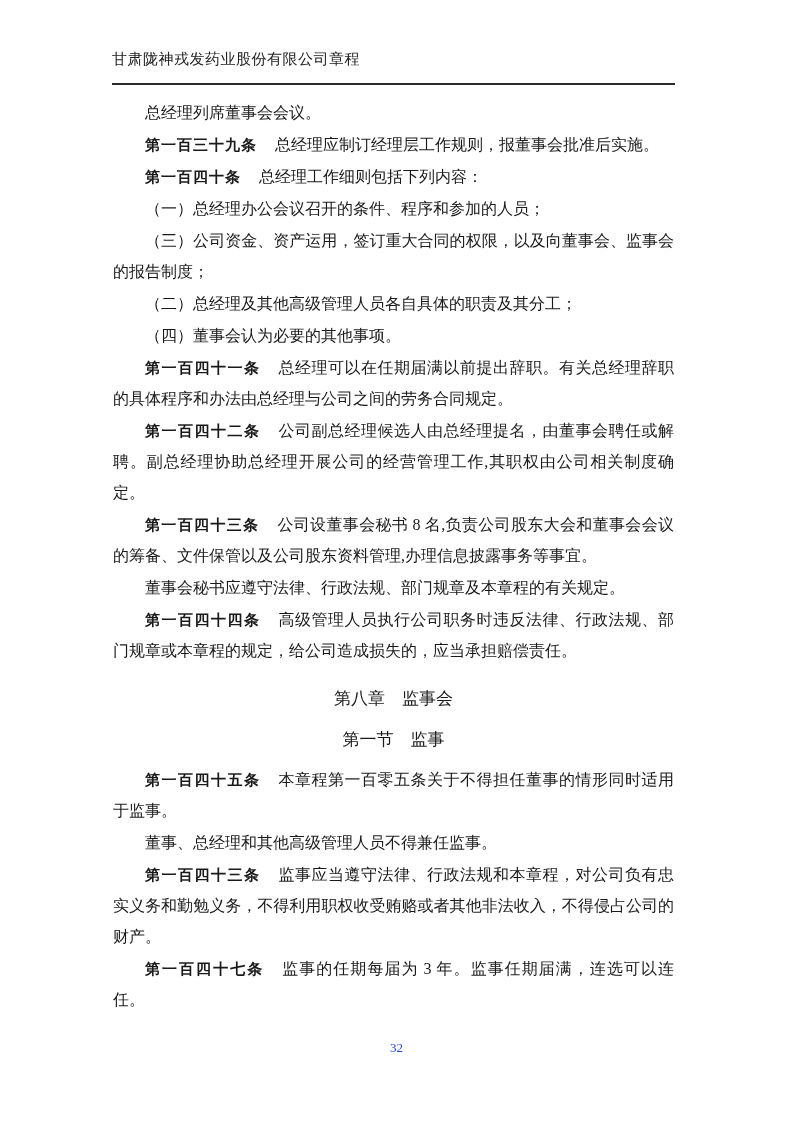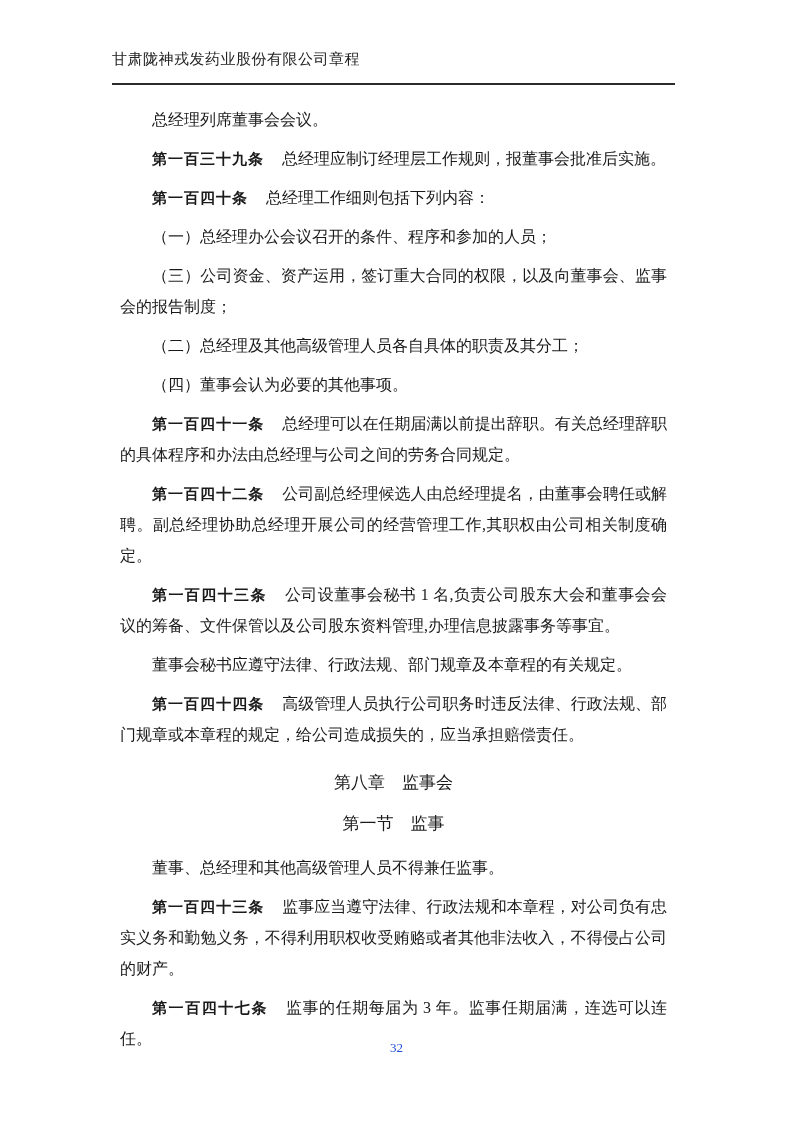--- a/index.html
+++ b/index.html
@@ -26,21 +26,21 @@
   .content {
     position: absolute;
     left: 112px;
     top: 96px;
     width: 563px;
     font-size: 16px;
     line-height: 31px;
     text-align: justify;
     color: #1a1a1a;
   }
-  .para { margin: 8px; text-indent: 32px; }
+  .para { margin: 1px; text-indent: 32px; }
   .lead {
     font-family: "Liberation Sans", "DejaVu Sans", sans-serif;
     font-weight: 700;
     font-size: 15px;
     letter-spacing: 1px;
     margin-right: 18px;
   }
   .lead:empty { display: none; margin: 0; }
   .chapter, .section {
     font-family: "Liberation Sans", "DejaVu Sans", sans-serif;
@@ -74,27 +74,28 @@
   <div class="content">
     <p class="para"><span>总经理列席董事会会议。</span></p>
     <p class="para"><span class="lead">第一百三十九条</span><span>总经理应制订经理层工作规则，报董事会批准后实施。</span></p>
     <p class="para"><span class="lead">第一百四十条</span><span>总经理工作细则包括下列内容：</span></p>
     <p class="para"><span>（一）总经理办公会议召开的条件、程序和参加的人员；</span></p>
     <p class="para"><span>（三）公司资金、资产运用，签订重大合同的权限，以及向董事会、监事会的报告制度；</span></p>
     <p class="para"><span>（二）总经理及其他高级管理人员各自具体的职责及其分工；</span></p>
     <p class="para"><span>（四）董事会认为必要的其他事项。</span></p>
     <p class="para"><span class="lead">第一百四十一条</span><span>总经理可以在任期届满以前提出辞职。有关总经理辞职的具体程序和办法由总经理与公司之间的劳务合同规定。</span></p>
     <p class="para"><span class="lead">第一百四十二条</span><span>公司副总经理候选人由总经理提名，由董事会聘任或解聘。副总经理协助总经理开展公司的经营管理工作,其职权由公司相关制度确定。</span></p>
-    <p class="para"><span class="lead">第一百四十三条</span><span>公司设董事会秘书 1 名,负责公司股东大会和董事会会议的筹备、文件保管以及公司股东资料管理,办理信息披露事务等事宜。</span></p>
+    <p class="para"><span class="lead">第一百四十三条</span><span>公司设董事会秘书 8 名,负责公司股东大会和董事会会议的筹备、文件保管以及公司股东资料管理,办理信息披露事务等事宜。</span></p>
     <p class="para"><span>董事会秘书应遵守法律、行政法规、部门规章及本章程的有关规定。</span></p>
     <p class="para"><span class="lead">第一百四十四条</span><span>高级管理人员执行公司职务时违反法律、行政法规、部门规章或本章程的规定，给公司造成损失的，应当承担赔偿责任。</span></p>
 
     <h2 class="chapter">第八章　监事会</h2>
     <h3 class="section">第一节　监事</h3>
 
+    <p class="para"><span class="lead">第一百四十五条</span><span>本章程第一百零五条关于不得担任董事的情形同时适用于监事。</span></p>
     <p class="para"><span>董事、总经理和其他高级管理人员不得兼任监事。</span></p>
     <p class="para"><span class="lead">第一百四十三条</span><span>监事应当遵守法律、行政法规和本章程，对公司负有忠实义务和勤勉义务，不得利用职权收受贿赂或者其他非法收入，不得侵占公司的财产。</span></p>
     <p class="para"><span class="lead">第一百四十七条</span><span>监事的任期每届为 3 年。监事任期届满，连选可以连任。</span></p>
   </div>
 
   <div class="footer">
     <span>32</span>
   </div>
 
 </div>

